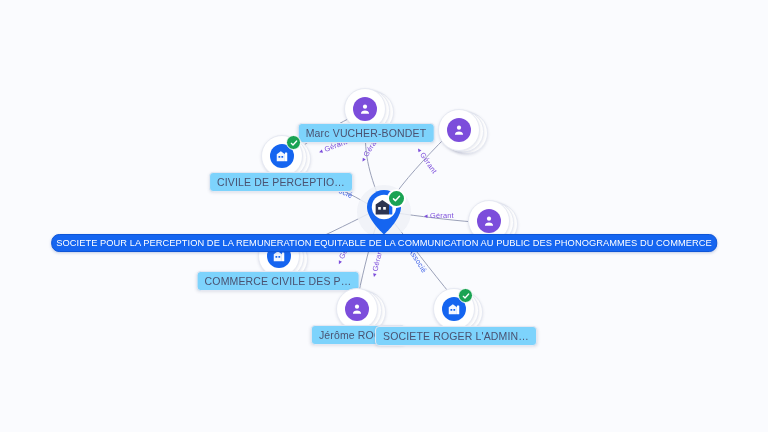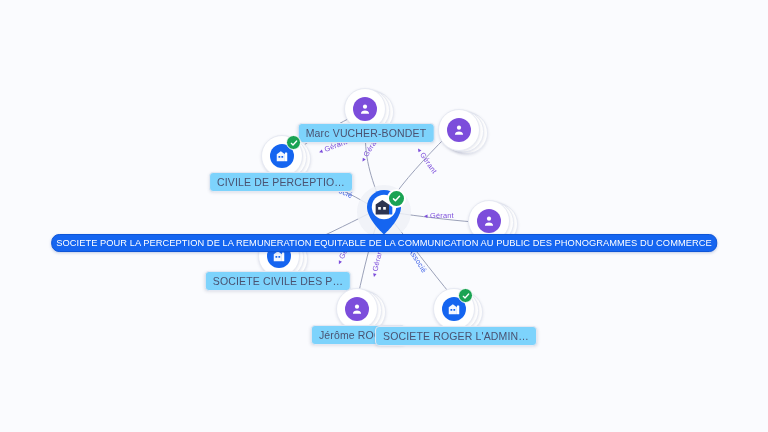--- a/index.html
+++ b/index.html
@@ -204,21 +204,21 @@
             </svg>
         </div>
         <div class="badge">
           <svg width="8" height="8" viewBox="0 0 24 24" fill="none" stroke="#fff" stroke-width="4" stroke-linecap="round" stroke-linejoin="round">
               <path d="M4 13l5 5L20 6"></path>
             </svg>
         </div>
       </div>
     </div>
   </div>
-  <div class="nlabel" style="left:278px;top:271px;">SOCIETE CIVILE DES P…</div>
+  <div class="nlabel" style="left:278px;top:271px;">COMMERCE CIVILE DES P…</div>
 
   <div class="node" style="left:490px;top:222px;">
     <div class="stack">
       <div class="card c3"></div>
       <div class="card c2"></div>
       <div class="card c1">
         <div class="avatar person">
           <svg width="14" height="14" viewBox="0 0 24 24" fill="#fff">
               <circle cx="12" cy="8" r="3.6"></circle>
               <path d="M5 20c0-3.6 3.2-5.6 7-5.6s7 2 7 5.6z"></path>

